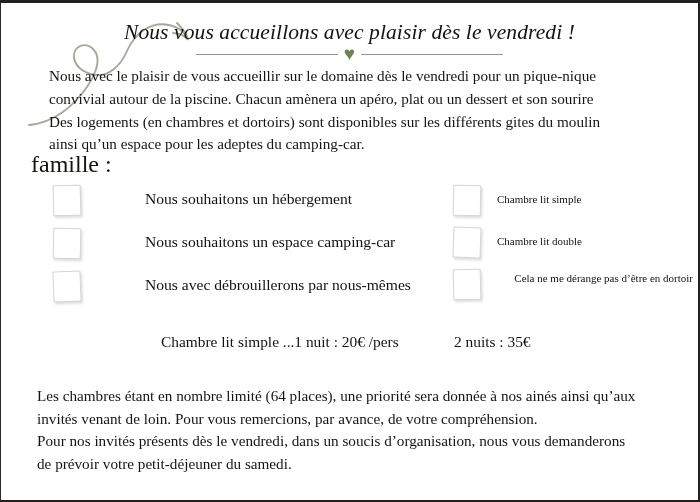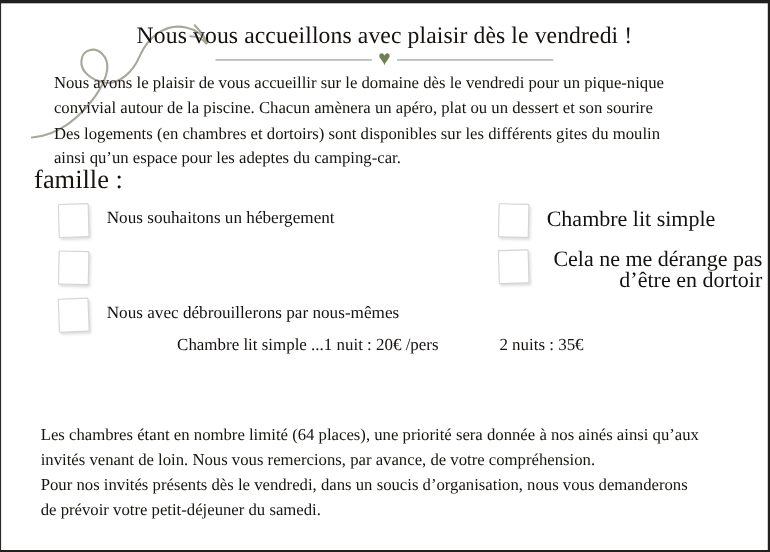--- a/index.html
+++ b/index.html
@@ -39,20 +39,21 @@
   .title {
     position: absolute;
     left: 0;
     right: 0;
     top: 17px;
     text-align: center;
     font-size: 21.5px;
     letter-spacing: 0.1px;
     color: #14110f;
     white-space: nowrap;
+    font-style: italic;
   }
 
   .divider {
     position: absolute;
     left: 0;
     right: 0;
     top: 42px;
     height: 18px;
     display: flex;
     align-items: center;
@@ -104,21 +105,21 @@
     left: 452px;
     top: 182px;
     width: 240px;
   }
 
   .opt {
     display: flex;
     align-items: flex-start;
     margin-bottom: 15px;
   }
-  .col-left .opt { height: 32px; margin-bottom: 11px; }
+  .col-left .opt { height: 32px; margin-bottom: 11px; gap: 48px; }
   .col-right .opt { height: 32px; margin-bottom: 10px; }
 
   .chk {
     position: relative;
     flex: 0 0 auto;
     width: 26px;
     height: 29px;
     margin-right: 16px;
     border: 1.4px solid #d4d4d4;
     background: #ffffff;
@@ -130,21 +131,21 @@
   .chk.r3 { transform: rotate(-2.2deg); }
   .chk.r4 { transform: rotate(1.8deg); }
 
   .opt-label {
     font-size: 15.6px;
     line-height: 20px;
     color: #141210;
     padding-top: 4px;
     white-space: nowrap;
   }
-  .col-right .opt-label { font-size: 20px; }
+  .col-right .opt-label { font-size: 11px; }
   .col-right .opt-label.two-line {
     white-space: normal;
     text-align: right;
     line-height: 19px;
     padding-top: 0px;
     width: 205px;
   }
 
   
   .prices {
@@ -153,21 +154,21 @@
     top: 302px;
     font-size: 15.4px;
     color: #15120f;
   }
   .price-row {
     display: flex;
     align-items: baseline;
     height: 21px;
     white-space: nowrap;
   }
-  .price-row .c-desc { display: inline-block; }
+  .price-row .c-desc { display: inline-block; margin-top: 28px; }
   .price-row .c-two  { display: inline-block; }
   .price-row.r-a .c-desc { width: 293px; }
   .price-row.r-b .c-desc { width: 293px; }
   .price-row.r-c .c-desc { width: 300px; }
 
   
   .closing {
     position: absolute;
     left: 36px;
     top: 382px;
@@ -193,60 +194,65 @@
 
   <div class="title">Nous vous accueillons avec plaisir dès le vendredi !</div>
 
   <div class="divider">
     <span class="rule"></span>
     <span class="heart-mark">♥</span>
     <span class="rule"></span>
   </div>
 
   <div class="intro">
-    <span class="ln">Nous avons le plaisir de vous accueillir sur le domaine dès le vendredi pour un pique-nique</span>
+    <span class="ln">Nous avec le plaisir de vous accueillir sur le domaine dès le vendredi pour un pique-nique</span>
     <span class="ln">convivial autour de la piscine. Chacun amènera un apéro,  plat ou un dessert et son sourire</span>
     <span class="ln">Des logements (en chambres et dortoirs) sont disponibles  sur les différents gites du moulin</span>
     <span class="ln">ainsi qu’un espace pour les adeptes du camping-car.</span>
   </div>
 
   <div class="famille">famille :</div>
 
   <div class="col-left">
     <div class="opt">
       <span class="chk r1"></span>
       <span class="opt-label">Nous souhaitons un hébergement</span>
     </div>
     <div class="opt">
       <span class="chk r2"></span>
+      <span class="opt-label">Nous souhaitons un espace camping-car</span>
     </div>
     <div class="opt">
       <span class="chk r3"></span>
       <span class="opt-label">Nous avec débrouillerons par nous-mêmes</span>
     </div>
   </div>
 
   <div class="col-right">
     <div class="opt">
       <span class="chk r2"></span>
       <span class="opt-label">Chambre lit simple</span>
+    </div>
+    <div class="opt">
+      <span class="chk r4"></span>
+      <span class="opt-label">Chambre lit double</span>
     </div>
     <div class="opt">
       <span class="chk r1"></span>
       <span class="opt-label two-line">Cela ne me dérange pas d’être en dortoir</span>
     </div>
   </div>
 
   <div class="prices">
     <div class="price-row r-a">
       <span class="c-desc">Chambre  lit simple  ...1 nuit : 20€ /pers</span>
       <span class="c-two">2 nuits : 35€</span>
     </div>
   </div>
 
   <div class="closing">
     <span class="ln">Les chambres étant en nombre limité (64 places), une priorité sera donnée à nos ainés ainsi qu’aux</span>
-    <span class="ln">invités venant de loin.  Nous vous remercions, par avance, de votre compréhension.</span>
+    <span class="ln">invités venant de loin.  Pour vous remercions, par avance, de votre compréhension.</span>
     <span class="ln">Pour nos invités présents dès le vendredi, dans un soucis d’organisation, nous vous demanderons</span>
     <span class="ln">de prévoir votre petit-déjeuner du samedi.</span>
   </div>
 
 </div>
 
 </body></html>

